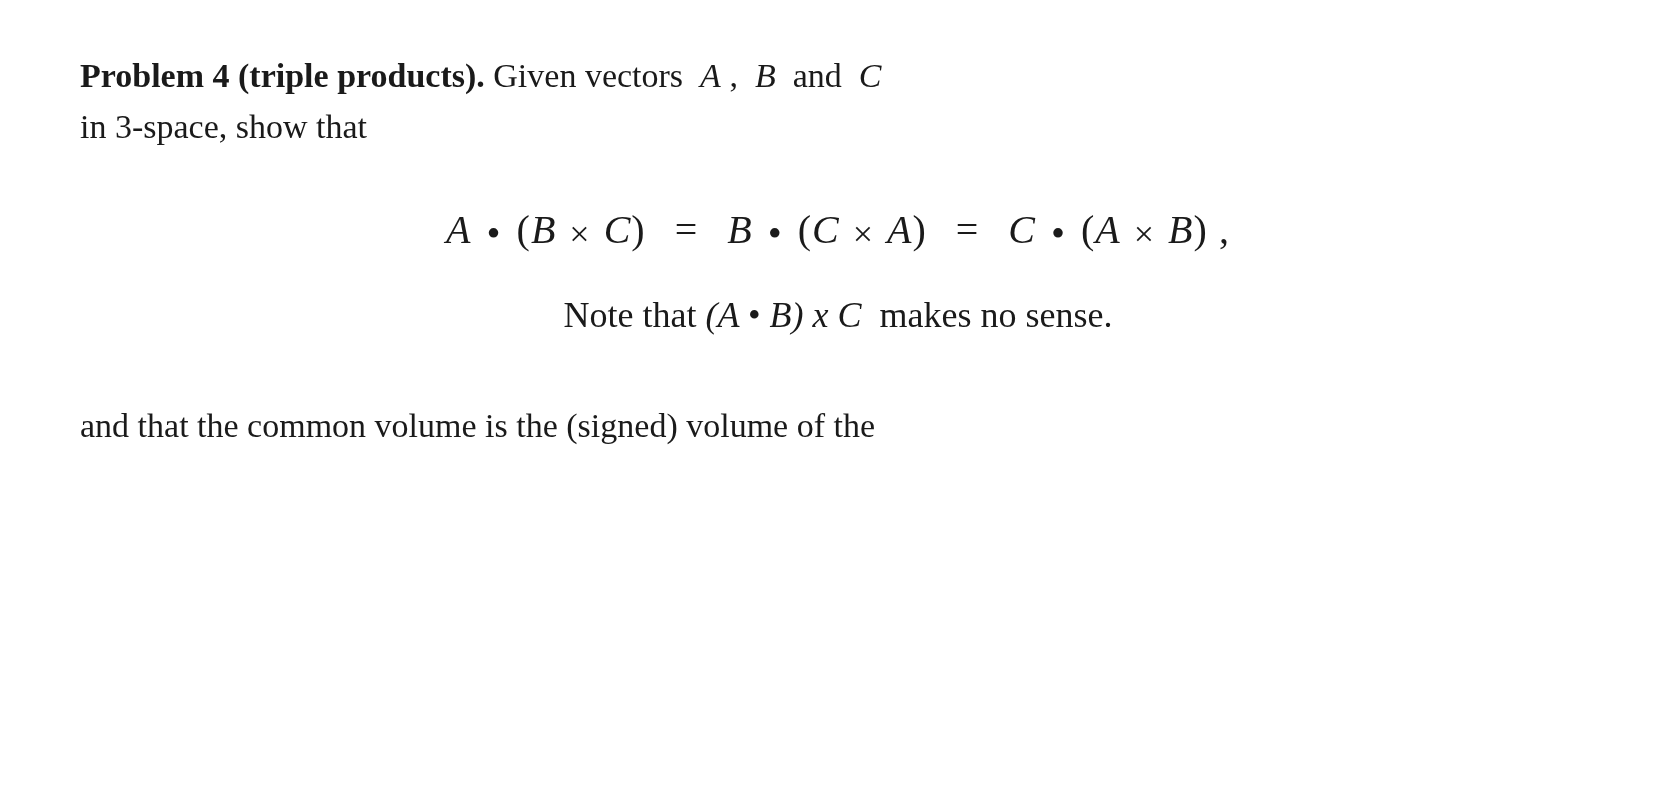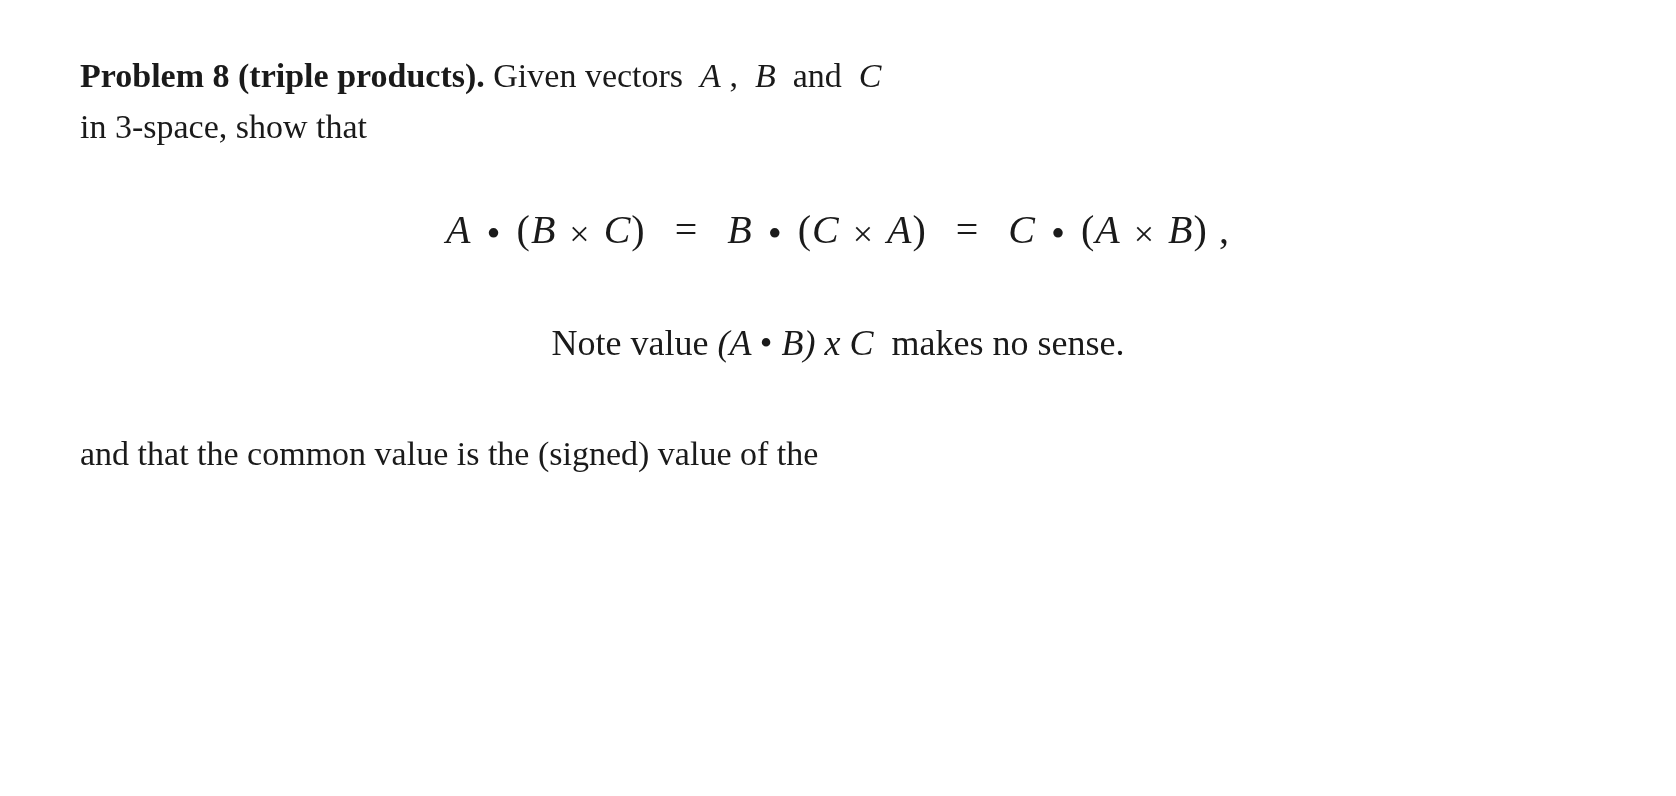--- a/index.html
+++ b/index.html
@@ -29,21 +29,21 @@
       line-height: 1.5;
     }
 
     .intro-text .bold-label {
       font-weight: bold;
     }
 
     .formula-line {
       text-align: center;
       font-size: 40px;
-      margin-bottom: 56px;
+      margin-bottom: 28px;
       letter-spacing: 1px;
     }
 
     .note-line {
       text-align: center;
       font-size: 36px;
       margin-bottom: 60px;
     }
 
     .underline-expr {
@@ -76,21 +76,21 @@
     .equals {
       margin: 0 18px;
     }
   </style>
 </head>
 <body>
 
 <div class="problem-block">
 
   <div class="intro-text">
-    <span class="bold-label">Problem 8 (triple products).</span><span> Given vectors &nbsp;<span class="italic-var">A</span> ,&nbsp; <span class="italic-var">B</span> &nbsp;and&nbsp; <span class="italic-var">C</span>
+    <span class="bold-label">Problem 4 (triple products).</span><span> Given vectors &nbsp;<span class="italic-var">A</span> ,&nbsp; <span class="italic-var">B</span> &nbsp;and&nbsp; <span class="italic-var">C</span>
     <br>in 3-space, show that</span>
   </div>
 
   <div class="formula-line">
     <span class="italic-var">A</span>
     <span class="dot">•</span>
     <span>(</span><span class="italic-var">B</span>
     <span class="cross">×</span>
     <span class="italic-var">C</span><span>)</span>
 
@@ -105,20 +105,20 @@
     <span class="equals">=</span>
 
     <span class="italic-var">C</span>
     <span class="dot">•</span>
     <span>(</span><span class="italic-var">A</span>
     <span class="cross">×</span>
     <span class="italic-var">B</span><span>)</span><span> ,</span>
   </div>
 
   <div class="note-line">
-    <span>Note value </span><span class="underline-expr">(<span class="italic-var">A</span> <span style="font-style:normal;">•</span> <span class="italic-var">B</span>) x <span class="italic-var">C</span></span><span> &nbsp;makes no sense.</span>
+    <span>Note that </span><span class="underline-expr">(<span class="italic-var">A</span> <span style="font-style:normal;">•</span> <span class="italic-var">B</span>) x <span class="italic-var">C</span></span><span> &nbsp;makes no sense.</span>
   </div>
 
   <div class="conclusion-text">
-    <span>and that the common value is the (signed) value of the</span><br>
+    <span>and that the common volume is the (signed) volume of the</span><br>
   </div>
 
 </div>
 
 </body></html>

